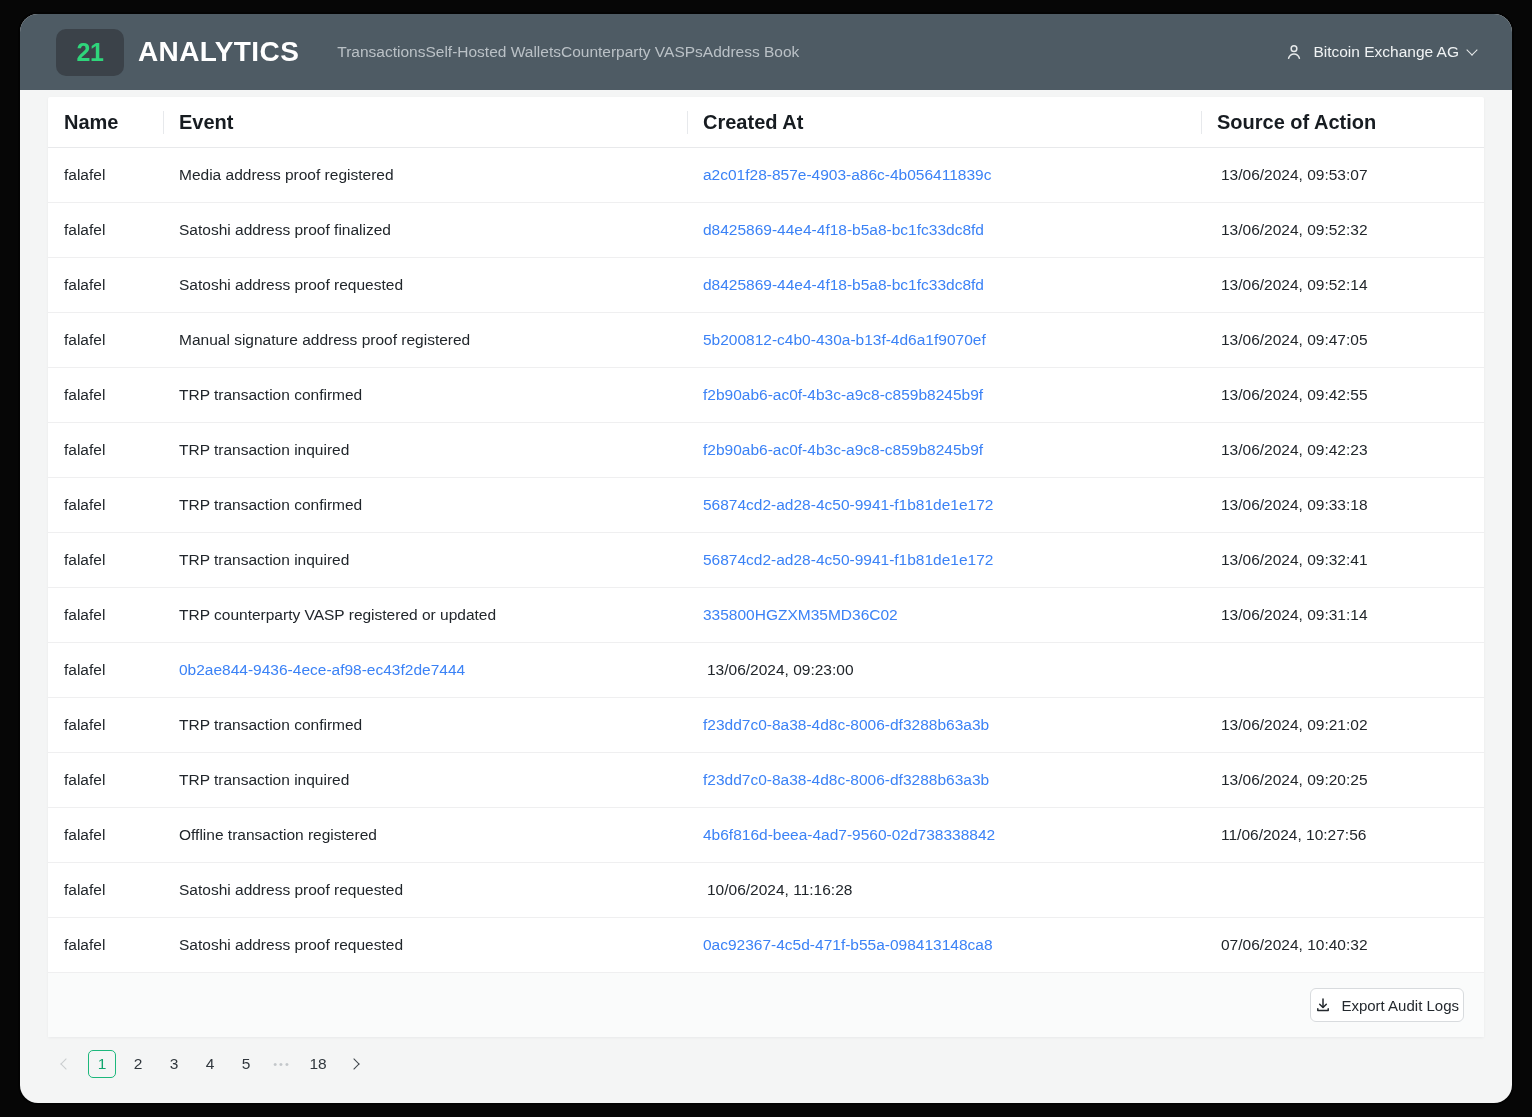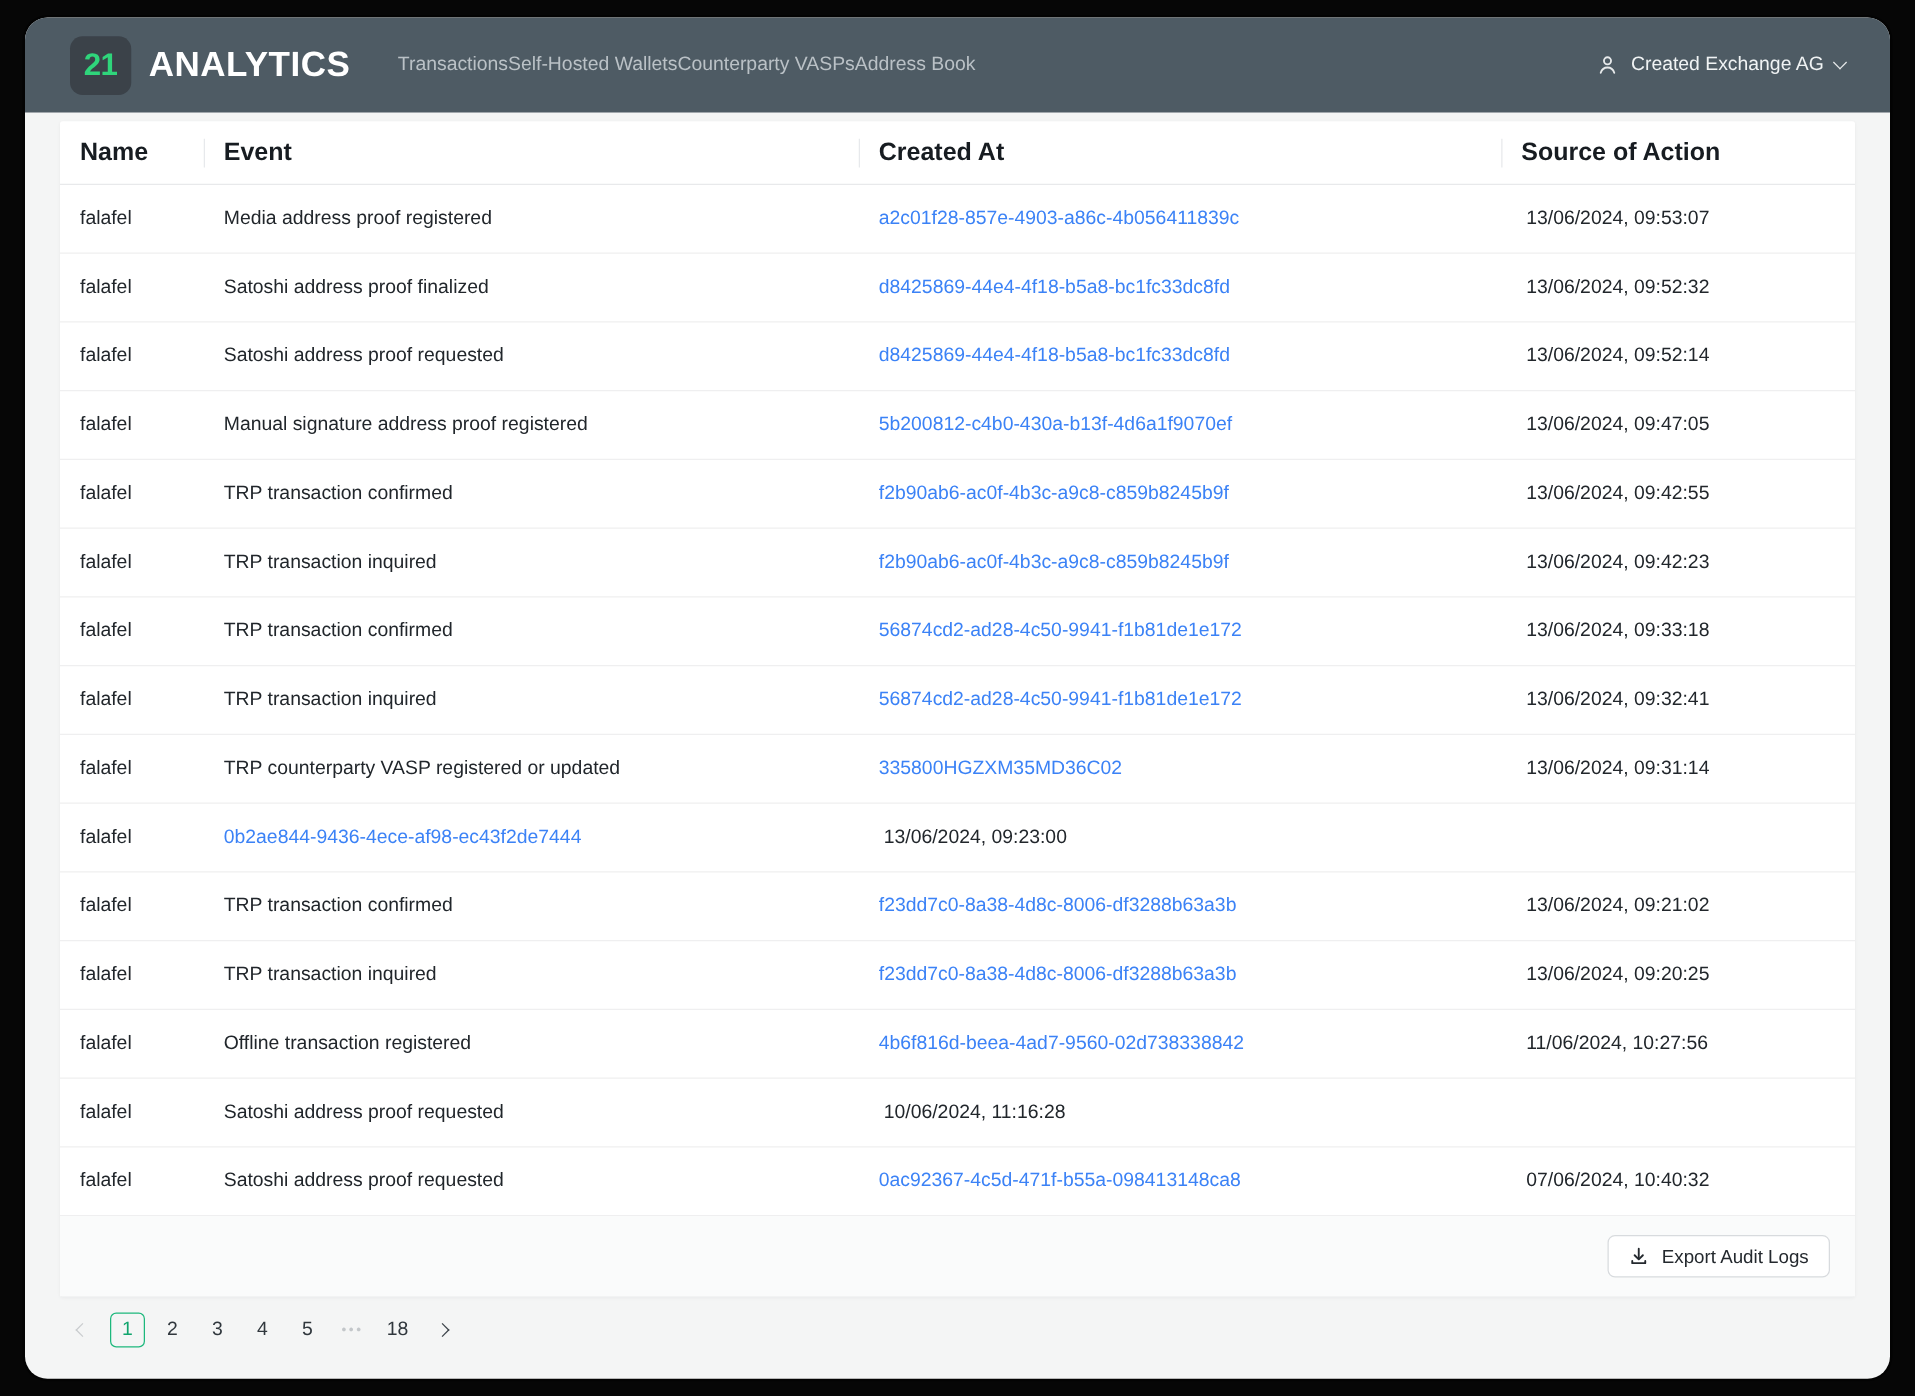--- a/index.html
+++ b/index.html
@@ -8,21 +8,21 @@
     position:absolute; left:20px; right:20px; top:14px; bottom:14px;
     background:#f4f5f5; border-radius:18px; overflow:hidden;
     box-shadow:0 0 0 2px rgba(0,0,0,.45);
   }
   
   .topbar {
     height:76px; background:#4e5b64; display:flex; align-items:center;
     padding:0 36px;
   }
   .logo-box {
-    width:49px; height:47px; background:#3b4249; border-radius:10px;
+    width:68px; height:47px; background:#3b4249; border-radius:10px;
     display:flex; align-items:center; justify-content:center; flex:none;
   }
   .logo-box span { color:#2fd57b; font-weight:bold; font-size:25px; letter-spacing:-0.5px; }
   .brand-name { color:#ffffff; font-weight:bold; font-size:28px; letter-spacing:0.4px; margin-left:14px; }
   .nav { display:flex; align-items:center; margin-left:38px; }
   .nav-item { color:#bac1c6; font-size:15.5px; cursor:pointer; text-decoration:none; white-space:nowrap; }
   .top-spacer { flex:1; }
   .account { display:flex; align-items:center; gap:9px; cursor:pointer; }
   .account svg { display:block; }
   .account-name { color:#f0f3f4; font-size:15.5px; }
@@ -52,21 +52,21 @@
   }
   .td { padding-left:16px; font-size:15.5px; color:#21262b; white-space:nowrap; overflow:hidden; }
   .td-created { padding-left:20px; }
   .link { color:#3b82f6; text-decoration:none; cursor:pointer; }
   
   .tfoot {
     height:64px; background:#fafbfb; display:flex; align-items:center; justify-content:flex-end;
     padding-right:20px; border-top:0;
   }
   .export-btn {
-    display:flex; align-items:center; gap:10px; height:34px; padding:0 16px;
+    display:flex; align-items:center; gap:10px; height:34px; padding:0 4px;
     background:#ffffff; border:1px solid #d8dbde; border-radius:6px;
     font-size:15px; color:#24292e; font-family:inherit; cursor:pointer;
   }
   .export-btn svg { display:block; }
   
   .pagination { display:flex; align-items:center; gap:8px; margin:13px 0 0 32px; }
   .pg-item {
     min-width:28px; height:28px; display:flex; align-items:center; justify-content:center;
     font-size:15.5px; color:#30373d; background:transparent; border:none; cursor:pointer;
     font-family:inherit; border-radius:5px;
@@ -102,21 +102,21 @@
         <a class="nav-item">Address Book</a>
       </nav>
 
     <div class="top-spacer"></div>
 
     <div class="account">
       <svg width="20" height="20" viewBox="0 0 24 24" fill="none" stroke="#e6e9ea" stroke-width="1.8" stroke-linecap="round" stroke-linejoin="round">
         <circle cx="12" cy="8" r="3.4"></circle>
         <path d="M5.5 19.5c1.1-3.4 3.6-5.1 6.5-5.1s5.4 1.7 6.5 5.1"></path>
       </svg>
-      <span class="account-name">Created Exchange AG</span>
+      <span class="account-name">Bitcoin Exchange AG</span>
       <span class="chev-down"></span>
     </div>
   </div>
 
   <div class="card">
 
     <div class="thead">
 
         <div class="th">Name</div>
 

